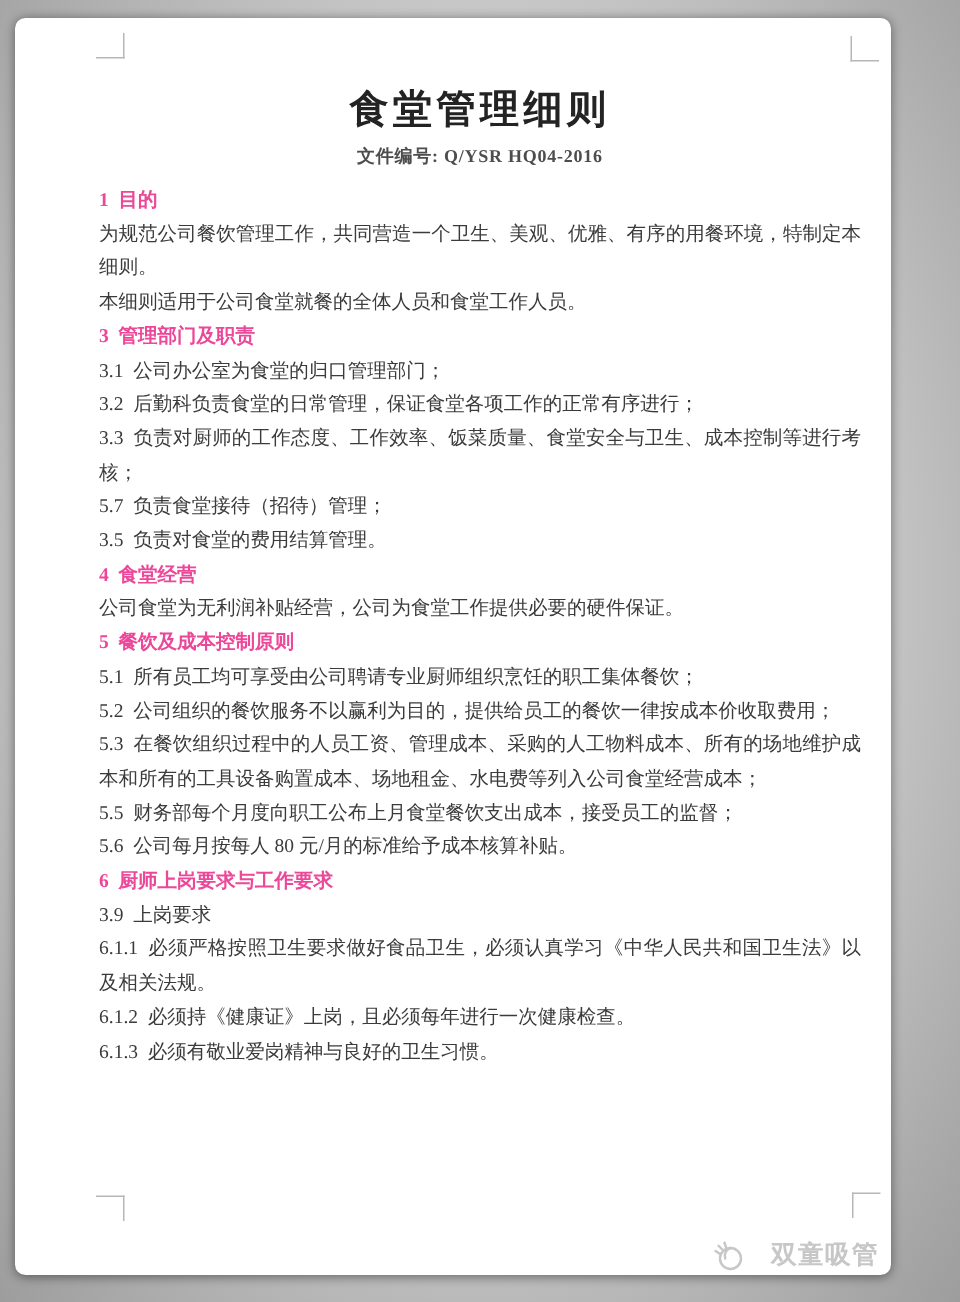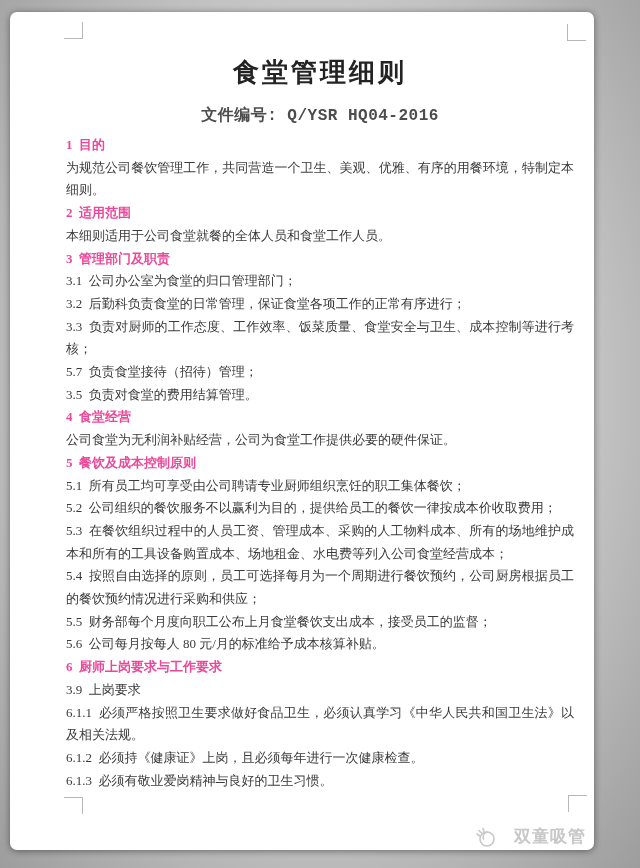--- a/index.html
+++ b/index.html
@@ -32,28 +32,27 @@
   .title {
     margin-top: 44px;
     font-size: 26px;
     line-height: 34px;
     font-weight: bold;
     letter-spacing: 3px;
     text-align: center;
     color: #232323;
   }
   .docnum {
-    margin-top: 18px;
-    font-size: 16px;
+    margin-top: 6px;
+    font-size: 12px;
     line-height: 16px;
     font-weight: bold;
     text-align: center;
     color: #4d4d4d;
     letter-spacing: 0.5px;
-    font-family: Liberation Mono, monospace;
   }
   .doc-body { margin-top: 10px; }
   .blk {
     font-size: 13px;
     line-height: 22.7px;
     white-space: pre-wrap;
     text-align: justify;
     color: #3b3b3b;
   }
   .blk.heading {
@@ -85,35 +84,33 @@
   <div class="mark tr"></div>
   <div class="mark bl"></div>
   <div class="mark br"></div>
 
   <div class="content">
     <h1 class="title">食堂管理细则</h1>
     <div class="docnum">文件编号: Q/YSR HQ04-2016</div>
     <div class="doc-body" id="doc-body">
         <div class="blk heading">1  目的</div>
         <div class="blk">为规范公司餐饮管理工作，共同营造一个卫生、美观、优雅、有序的用餐环境，特制定本细则。</div>
-        <div class="blk heading">2  适用范围</div>
         <div class="blk">本细则适用于公司食堂就餐的全体人员和食堂工作人员。</div>
         <div class="blk heading">3  管理部门及职责</div>
         <div class="blk">3.1  公司办公室为食堂的归口管理部门；</div>
         <div class="blk">3.2  后勤科负责食堂的日常管理，保证食堂各项工作的正常有序进行；</div>
         <div class="blk">3.3  负责对厨师的工作态度、工作效率、饭菜质量、食堂安全与卫生、成本控制等进行考核；</div>
         <div class="blk">5.7  负责食堂接待（招待）管理；</div>
         <div class="blk">3.5  负责对食堂的费用结算管理。</div>
         <div class="blk heading">4  食堂经营</div>
         <div class="blk">公司食堂为无利润补贴经营，公司为食堂工作提供必要的硬件保证。</div>
         <div class="blk heading">5  餐饮及成本控制原则</div>
         <div class="blk">5.1  所有员工均可享受由公司聘请专业厨师组织烹饪的职工集体餐饮；</div>
         <div class="blk">5.2  公司组织的餐饮服务不以赢利为目的，提供给员工的餐饮一律按成本价收取费用；</div>
         <div class="blk">5.3  在餐饮组织过程中的人员工资、管理成本、采购的人工物料成本、所有的场地维护成本和所有的工具设备购置成本、场地租金、水电费等列入公司食堂经营成本；</div>
-        <div class="blk">5.4  按照自由选择的原则，员工可选择每月为一个周期进行餐饮预约，公司厨房根据员工的餐饮预约情况进行采购和供应；</div>
         <div class="blk">5.5  财务部每个月度向职工公布上月食堂餐饮支出成本，接受员工的监督；</div>
         <div class="blk">5.6  公司每月按每人 80 元/月的标准给予成本核算补贴。</div>
         <div class="blk heading">6  厨师上岗要求与工作要求</div>
         <div class="blk">3.9  上岗要求</div>
         <div class="blk">6.1.1  必须严格按照卫生要求做好食品卫生，必须认真学习《中华人民共和国卫生法》以及相关法规。</div>
         <div class="blk">6.1.2  必须持《健康证》上岗，且必须每年进行一次健康检查。</div>
         <div class="blk">6.1.3  必须有敬业爱岗精神与良好的卫生习惯。</div>
       </div>
   </div>
 

